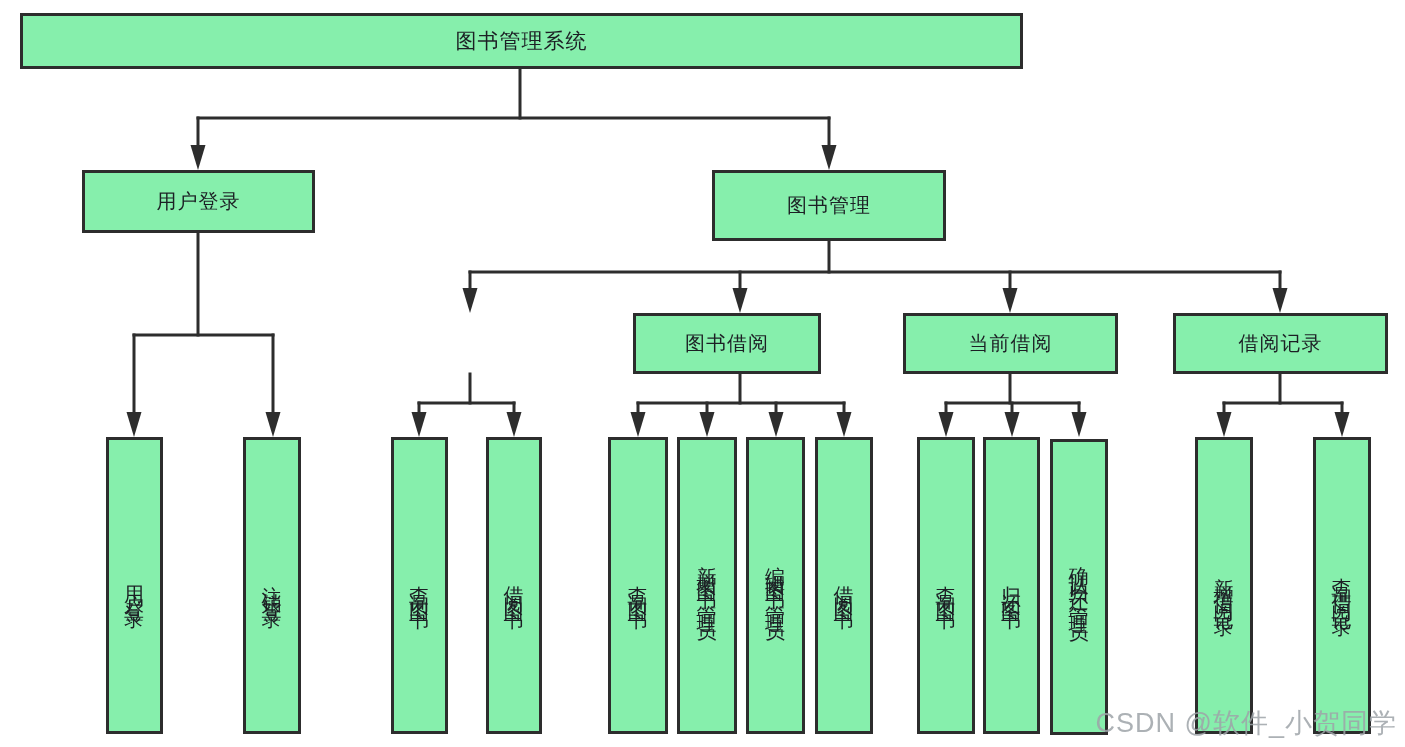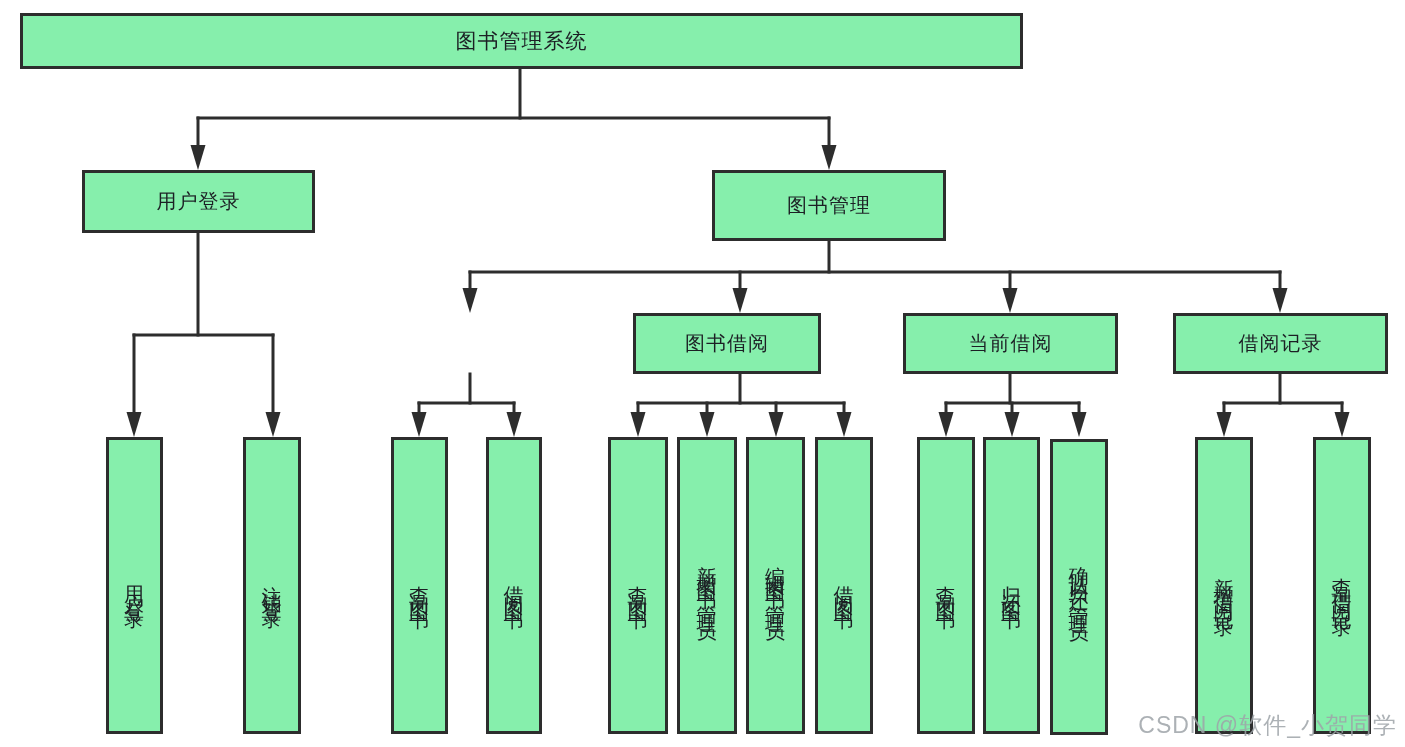--- a/index.html
+++ b/index.html
@@ -34,21 +34,21 @@
     font-size:20px;
     letter-spacing:8px;
     line-height:1;
     white-space:nowrap;
   }
   #watermark{
     position:absolute;
     right:8px;
     bottom:6px;
     z-index:3;
-    font-size:23px;
+    font-size:27px;
     color:rgba(158,163,168,0.85);
     letter-spacing:1px;
     white-space:nowrap;
     text-align:center;
   }
 </style>
 </head>
 <body>
 
 <div id="stage">

